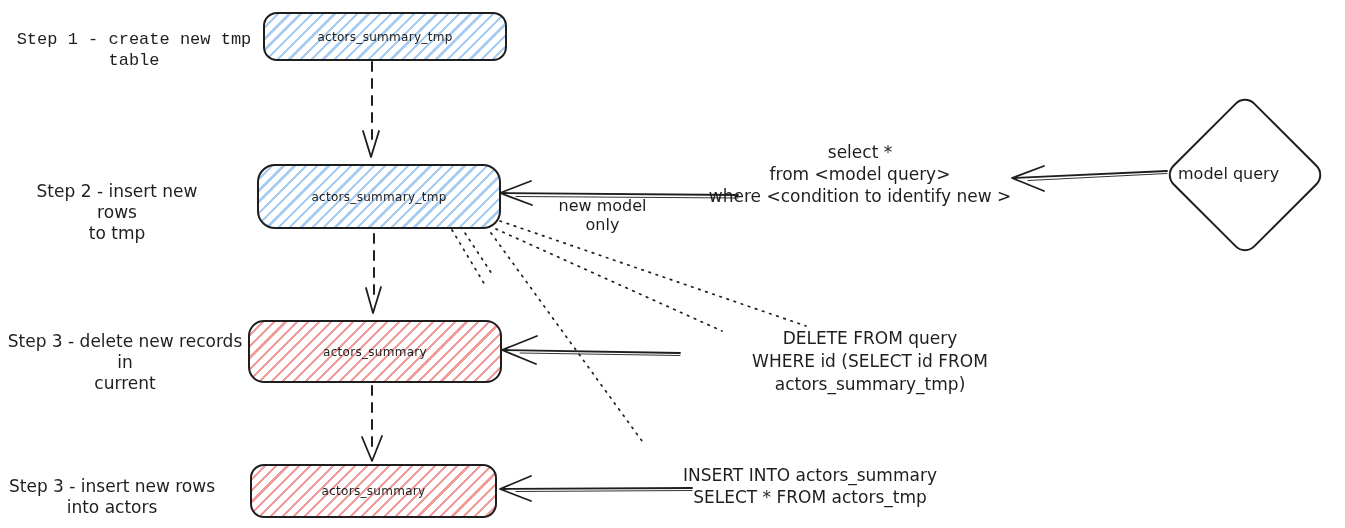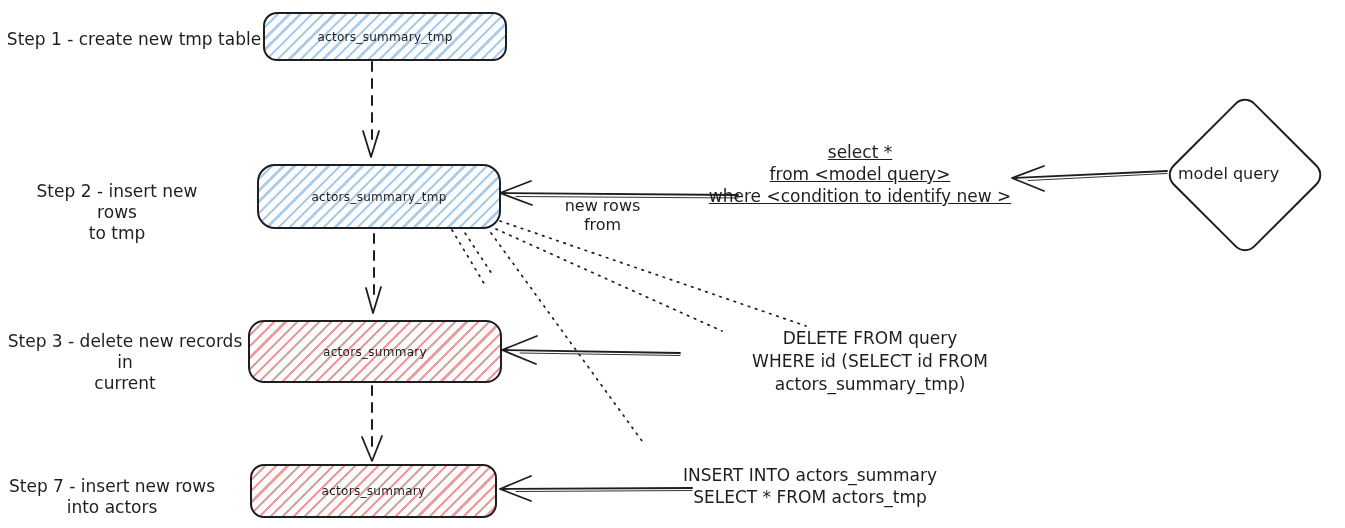--- a/index.html
+++ b/index.html
@@ -76,57 +76,57 @@
     <path class="ln thin" d="M1028 180.5 L1167 173.5"></path>
     <path class="ln" d="M1044 166 L1012 178 L1044 191"></path>
 
     <path class="ln dot" d="M500 221 L806 326"></path>
     <path class="ln dot" d="M496 229 L722 331"></path>
     <path class="ln dot" d="M491 233 L642 441"></path>
     <path class="ln dot" d="M452 230 L485 285"></path>
     <path class="ln dot" d="M461 227 L494 277"></path>
   </svg>
 
-  <div class="step-label" style="left:4px; top:29px; width:260px;">
+  <div class="step-label" style="left:4px; top:29px; width:260px;font-family:Liberation Mono, monospace;">
     <div>Step 1 - create new tmp table</div>
     <div></div>
   </div>
   <div class="step-label" style="left:14px; top:181px; width:206px;">
     <div>Step 2 - insert new rows</div>
     <div>to tmp</div>
   </div>
   <div class="step-label" style="left:4px; top:331px; width:242px;">
     <div>Step 3 - delete new records in</div>
     <div>current</div>
   </div>
   <div class="step-label" style="left:4px; top:476px; width:216px;">
-    <div>Step 7 - insert new rows</div>
+    <div>Step 3 - insert new rows</div>
     <div>into actors</div>
   </div>
 
   <div class="box hatch-blue" style="left:263px; top:12px; width:240px; height:45px; border-radius:14px;">
     <span>actors_summary_tmp</span>
   </div>
   <div class="box hatch-blue" style="left:257px; top:164px; width:240px; height:61px; border-radius:18px;">
     <span>actors_summary_tmp</span>
   </div>
   <div class="box hatch-red" style="left:248px; top:320px; width:250px; height:59px; border-radius:16px;">
     <span>actors_summary</span>
   </div>
   <div class="box hatch-red" style="left:250px; top:464px; width:243px; height:50px; border-radius:14px;">
     <span>actors_summary</span>
   </div>
 
-  <div class="txt" style="left:695px; top:141px; width:330px; line-height:22px;text-decoration:underline;">
+  <div class="txt" style="left:695px; top:141px; width:330px; line-height:22px;">
     <div>select *</div>
     <div>from &lt;model query&gt;</div>
     <div>where &lt;condition to identify new &gt;</div>
   </div>
 
-  <div class="txt" style="left:545px; top:196px; width:115px; font-size:16px;">new rows from</div>
+  <div class="txt" style="left:545px; top:196px; width:115px; font-size:16px;">new model only</div>
 
   <div class="txt" style="left:655px; top:327px; width:430px; line-height:23px;">
     <div>DELETE FROM query</div>
     <div>WHERE id (SELECT id FROM actors_summary_tmp)</div>
   </div>
 
   <div class="txt" style="left:660px; top:464px; width:300px; line-height:22px;">
     <div>INSERT INTO actors_summary</div>
     <div>SELECT * FROM actors_tmp</div>
   </div>

